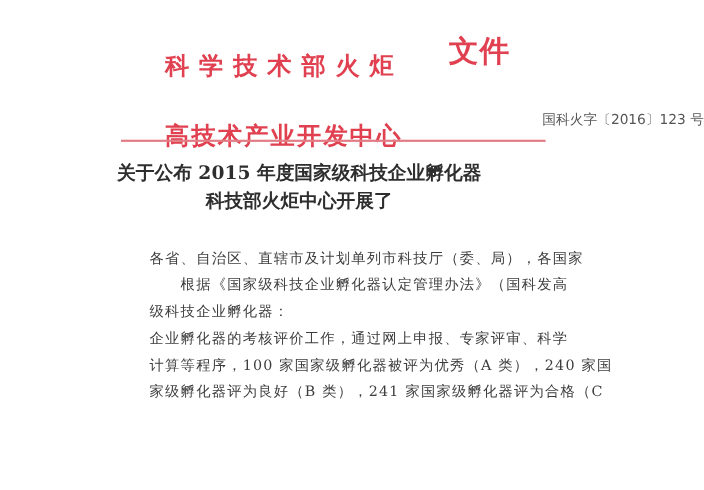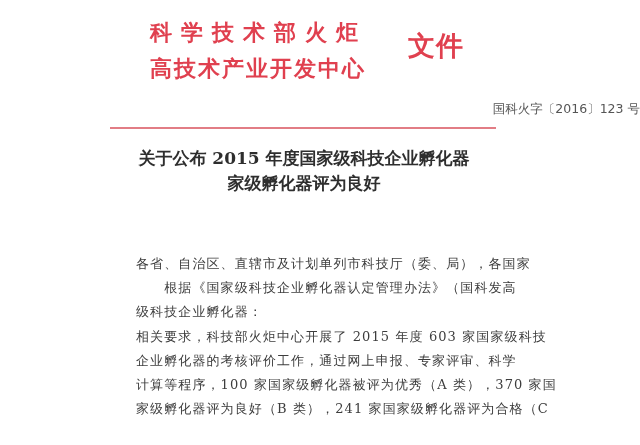--- a/index.html
+++ b/index.html
@@ -24,20 +24,21 @@
       top: 14px;
       width: 260px;
     }
     .org-line {
       font-family: "DejaVu Serif", "Liberation Serif", serif;
       font-weight: bold;
       color: #e0404f;
       font-size: 22px;
       line-height: 36px;
       white-space: nowrap;
+      margin-top: 28px;
     }
     .org-line.l1 { letter-spacing: 9px; }
     .org-line.l2 { letter-spacing: 2px; }
     .doc-suffix {
       position: absolute;
       left: 408px;
       top: 28px;
       font-family: Liberation Serif, serif;
       font-weight: bold;
       color: #e0404f;
@@ -66,33 +67,31 @@
       position: absolute;
       left: 0;
       width: 544px;
       top: 146px;
       text-align: center;
       font-weight: bold;
       font-size: 17px;
       line-height: 25px;
       color: #2e2e2e;
       font-family: "DejaVu Serif", "Liberation Serif", serif;
-      padding-left: 32px;
     }
     .body-text {
       position: absolute;
       left: 136px;
       top: 224px;
       width: 368px;
       font-size: 13px;
       line-height: 24.2px;
       color: #3d3d3d;
       letter-spacing: 1.1px;
       font-family: "DejaVu Serif", "Liberation Serif", serif;
-      margin-top: 28px;
     }
     .body-text p {
       margin: 0;
       white-space: nowrap;
     }
   </style>
 </head>
 <body>
 
 <div class="page">
@@ -102,26 +101,25 @@
     <div class="org-line l2">高技术产业开发中心</div>
   </div>
   <div class="doc-suffix">文件</div>
 
   <div class="doc-number">国科火字〔2016〕123 号</div>
 
   <div class="red-rule"></div>
 
   <div class="title">
     <div>关于公布 2015 年度国家级科技企业孵化器</div>
-    <div>家级孵化器评为良好</div>
+    <div>科技部火炬中心开展了</div>
   </div>
 
   <div class="body-text">
     <p>各省、自治区、直辖市及计划单列市科技厅（委、局），各国家</p>
     <p>　　根据《国家级科技企业孵化器认定管理办法》（国科发高</p>
     <p>级科技企业孵化器：</p>
-    <p>相关要求，科技部火炬中心开展了 2015 年度 603 家国家级科技</p>
     <p>企业孵化器的考核评价工作，通过网上申报、专家评审、科学</p>
-    <p>计算等程序，100 家国家级孵化器被评为优秀（A 类），370 家国</p>
+    <p>计算等程序，100 家国家级孵化器被评为优秀（A 类），240 家国</p>
     <p>家级孵化器评为良好（B 类），241 家国家级孵化器评为合格（C</p>
   </div>
 
 </div>
 
 </body></html>

